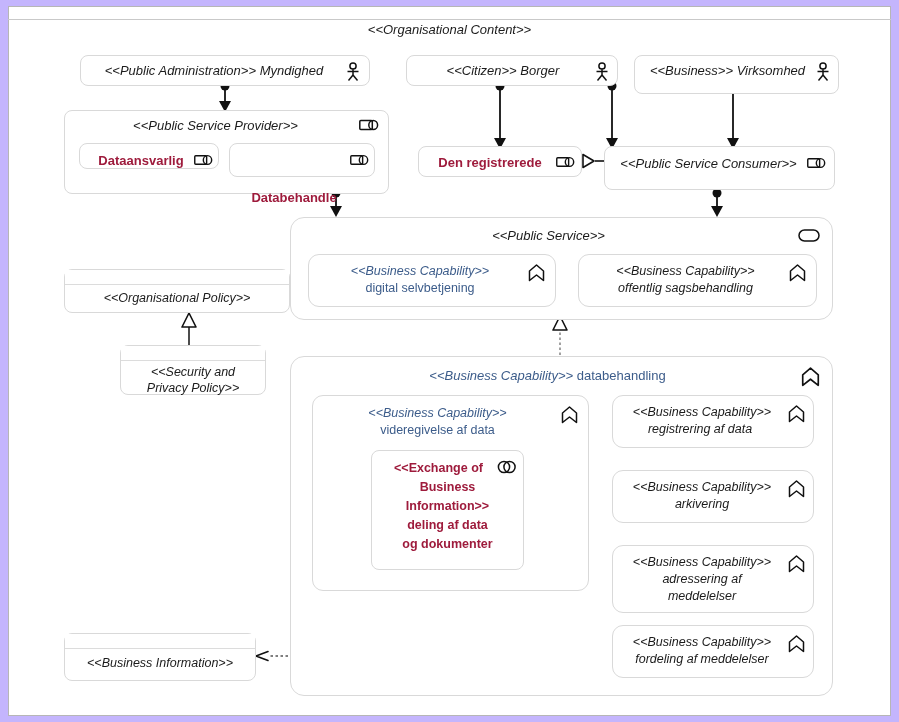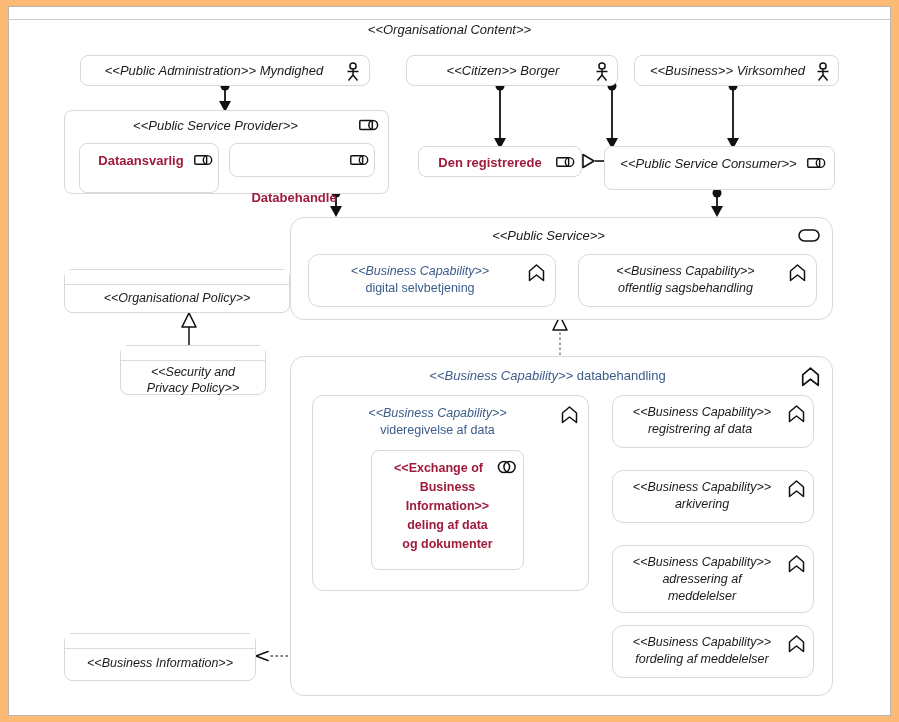--- a/index.html
+++ b/index.html
@@ -5,21 +5,21 @@
   html,body{margin:0;padding:0;background:#ffffff;}
   body{
     font-family:"Liberation Sans","DejaVu Sans",sans-serif;
     color:#1a1a1a;
     -webkit-font-smoothing:antialiased;
   }
   #canvas{
     position:relative;
     width:899px;
     height:722px;
-    background:#fdba74;
+    background:#c4b5fd;
     overflow:hidden;
   }
   .abs{position:absolute;box-sizing:border-box;}
 
   
   .node{
     background:#ffffff;
     border:1px solid #d9d9d9;
     box-sizing:border-box;
     position:absolute;
@@ -169,42 +169,42 @@
     </div>
     <svg class="ico" style="right:7px;top:6px;" width="16" height="20" viewBox="0 0 16 20">
       <circle cx="8" cy="4" r="3.1" fill="none" stroke="#111" stroke-width="1.5"></circle>
       <line x1="8" y1="7.2" x2="8" y2="13" stroke="#111" stroke-width="1.5"></line>
       <line x1="2.5" y1="9.5" x2="13.5" y2="9.5" stroke="#111" stroke-width="1.5"></line>
       <line x1="8" y1="13" x2="3.5" y2="18.5" stroke="#111" stroke-width="1.5"></line>
       <line x1="8" y1="13" x2="12.5" y2="18.5" stroke="#111" stroke-width="1.5"></line>
     </svg>
   </div>
 
-  <div class="node sharp" style="left:634px;top:55px;width:205px;height:31px;">
+  <div class="node sharp" style="left:634px;top:55px;width:205px;height:39px;">
     <div class="lbl it fs13 dark" style="top:7px;left:8px;right:26px;">
       <span>&lt;&lt;Business&gt;&gt;</span>
       <span>Virksomhed</span>
     </div>
     <svg class="ico" style="right:7px;top:6px;" width="16" height="20" viewBox="0 0 16 20">
       <circle cx="8" cy="4" r="3.1" fill="none" stroke="#111" stroke-width="1.5"></circle>
       <line x1="8" y1="7.2" x2="8" y2="13" stroke="#111" stroke-width="1.5"></line>
       <line x1="2.5" y1="9.5" x2="13.5" y2="9.5" stroke="#111" stroke-width="1.5"></line>
       <line x1="8" y1="13" x2="3.5" y2="18.5" stroke="#111" stroke-width="1.5"></line>
       <line x1="8" y1="13" x2="12.5" y2="18.5" stroke="#111" stroke-width="1.5"></line>
     </svg>
   </div>
 
   <div class="node sharp" style="left:64px;top:110px;width:325px;height:84px;">
     <div class="lbl it fs13 dark" style="top:7px;left:10px;right:32px;">&lt;&lt;Public Service Provider&gt;&gt;</div>
     <svg class="ico" style="right:9px;top:8px;" width="20" height="12" viewBox="0 0 20 12">
       <rect x="0.8" y="1.6" width="12.5" height="8.8" rx="1" fill="none" stroke="#111" stroke-width="1.5"></rect>
       <ellipse cx="14.2" cy="6" rx="4.4" ry="4.6" fill="none" stroke="#111" stroke-width="1.5"></ellipse>
     </svg>
 
-    <div class="node sharp" style="left:14px;top:32px;width:140px;height:50px;">
+    <div class="node sharp" style="left:14px;top:32px;width:140px;height:26px;">
       <div class="lbl bold fs13 red" style="top:9px;left:6px;right:22px;">Dataansvarlig</div>
       <svg class="ico" style="right:5px;top:10px;" width="19" height="12" viewBox="0 0 20 12">
         <rect x="0.8" y="1.6" width="12.5" height="8.8" rx="1" fill="none" stroke="#111" stroke-width="1.5"></rect>
         <ellipse cx="14.2" cy="6" rx="4.4" ry="4.6" fill="none" stroke="#111" stroke-width="1.5"></ellipse>
       </svg>
     </div>
 
     <div class="node sharp" style="left:164px;top:32px;width:146px;height:34px;">
       <div class="lbl bold fs13 red" style="top:9px;left:6px;right:22px;margin-top:37px;">Databehandle</div>
       <svg class="ico" style="right:5px;top:10px;" width="19" height="12" viewBox="0 0 20 12">

